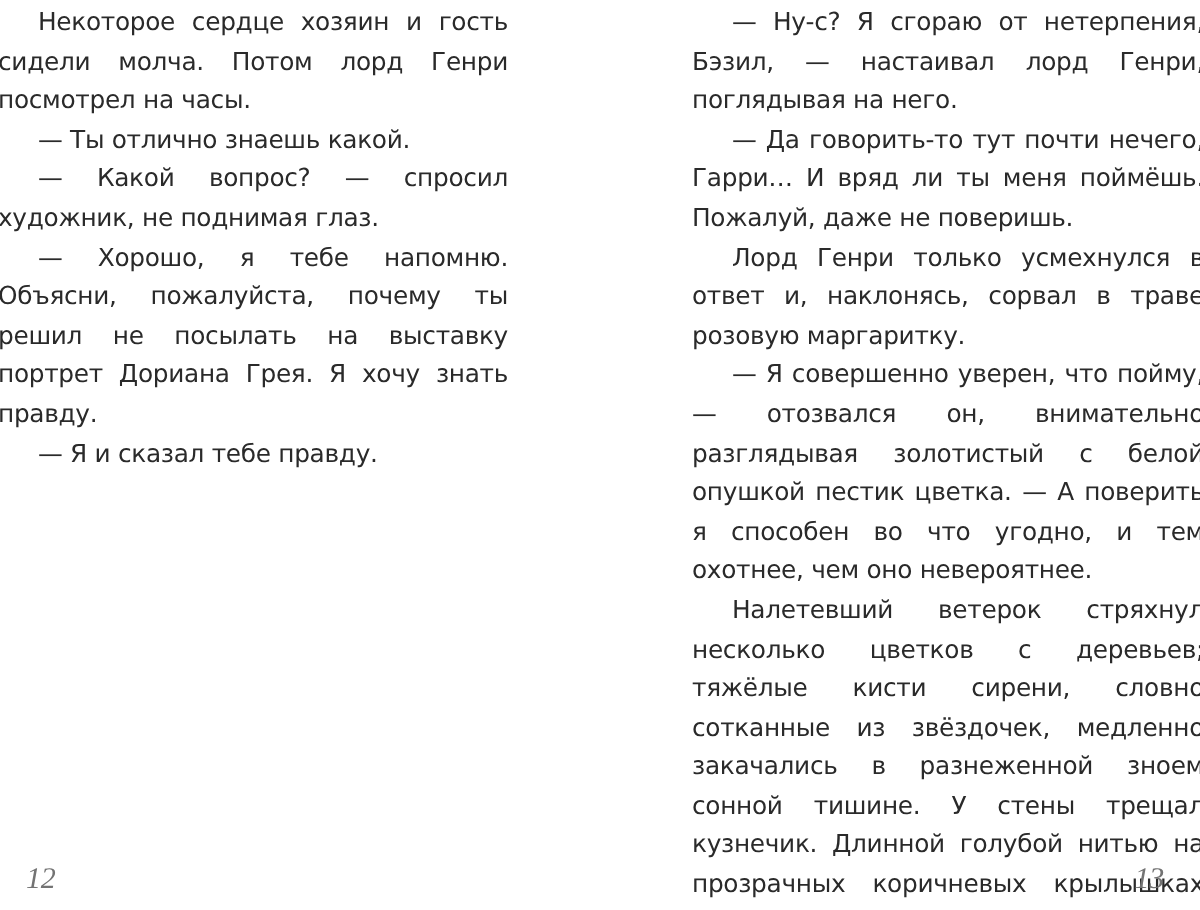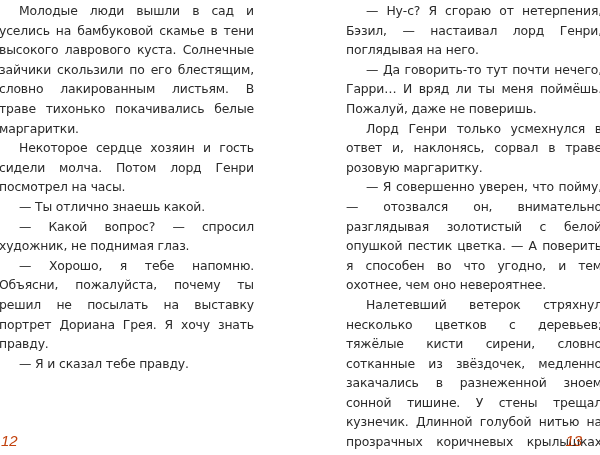--- a/index.html
+++ b/index.html
@@ -8,33 +8,32 @@
     position: absolute; top: 0; height: 455px;
     font-family: "DejaVu Sans", sans-serif;
     font-size: 12.4px; line-height: 19.6px; color: #2a2a2a;
     letter-spacing: -0.15px;
   }
   .page.left { left: -1px; width: 255px; }
   .page.right { left: 346px; width: 256px; }
   .para { margin: 0; padding: 0; text-align: justify; text-indent: 20px; hyphens: manual; }
   .page-number {
     position: absolute; bottom: 4px;
-    font-family: Liberation Sans, sans-serif; font-style: italic;
-    font-size: 15px; color: #c2410c;
+    font-family: Liberation Serif, serif; font-style: italic;
+    font-size: 15px; color: #737373; margin-left: 12px;
   }
   .left .page-number { left: 2px; }
   .right .page-number { right: 20px; text-align: center; }
   .content { position: absolute; top: 1px; left: 0; right: 0; }
 </style>
 </head>
 <body>
 
 <div class="page left">
   <div class="content">
-    <p class="para">Молодые люди вышли в сад и уселись на бамбуковой скамье в тени высокого лаврового куста. Солнечные зайчики скользили по его блестящим, словно лакированным листьям. В траве тихонько покачивались белые маргаритки.</p>
     <p class="para">Некоторое сердце хозяин и гость сидели молча. Потом лорд Генри посмотрел на часы.</p>
     <p class="para">— Ты отлично знаешь какой.</p>
     <p class="para">— Какой вопрос? — спросил художник, не поднимая глаз.</p>
     <p class="para">— Хорошо, я тебе напомню. Объясни, пожалуйста, почему ты решил не посылать на выставку портрет Дориана Грея. Я хочу знать правду.</p>
     <p class="para">— Я и сказал тебе правду.</p>
 
   </div>
   <div class="page-number">12</div>
 </div>
 

